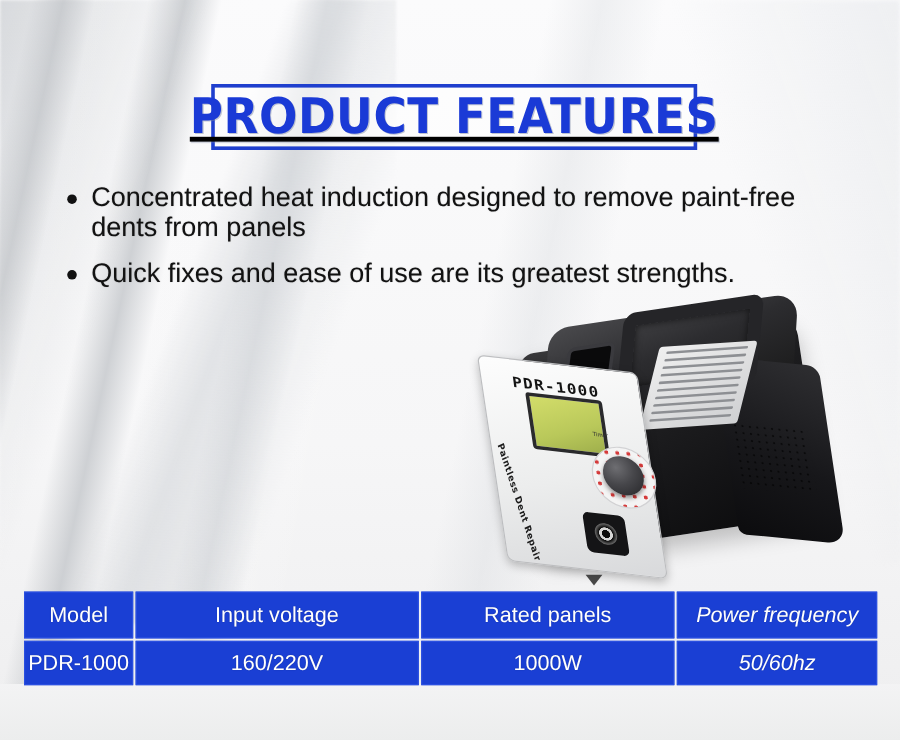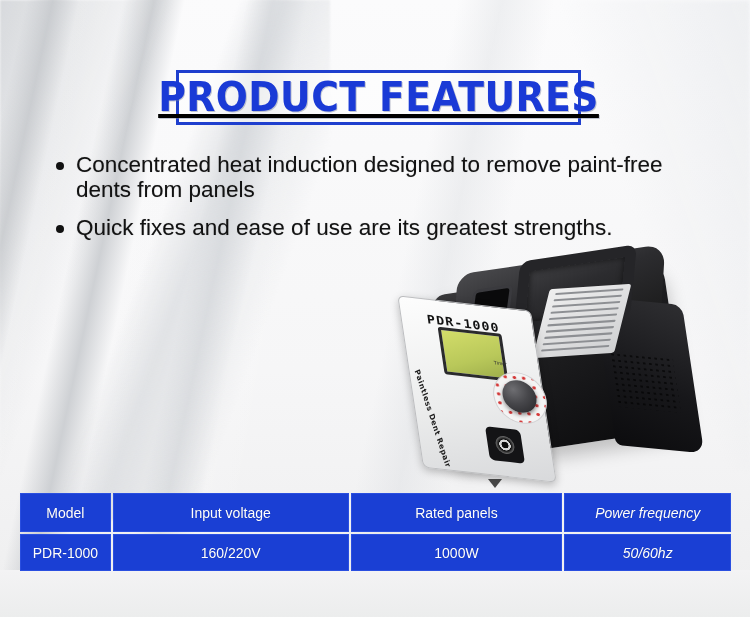--- a/index.html
+++ b/index.html
@@ -158,21 +158,21 @@
     transform:rotate(-8deg) skewY(15deg);
   }
 
   
   .spec-table{
     position:absolute;left:18px;top:491px;width:715px;z-index:5;
     border-collapse:separate;border-spacing:2px;
   }
   .spec-table td{
     background:#1a3fd4;color:#ffffff;text-align:center;
-    font-size:14px;font-weight:normal;border:1px solid #2a4fe0;
+    font-size:18px;font-weight:normal;border:1px solid #2a4fe0;
     font-family:"Liberation Sans",sans-serif;
     text-shadow:0 0 1px rgba(0,0,0,.3);
   }
   .spec-table tr.head td{height:35px;}
   .spec-table tr.body td{height:33px;}
   .c1{width:88px;}
   .c2{width:236px;margin-left:23px;}
   .c3{width:212px;}
   .c4{width:165px;font-style:italic;}
   .arrow-mark{

